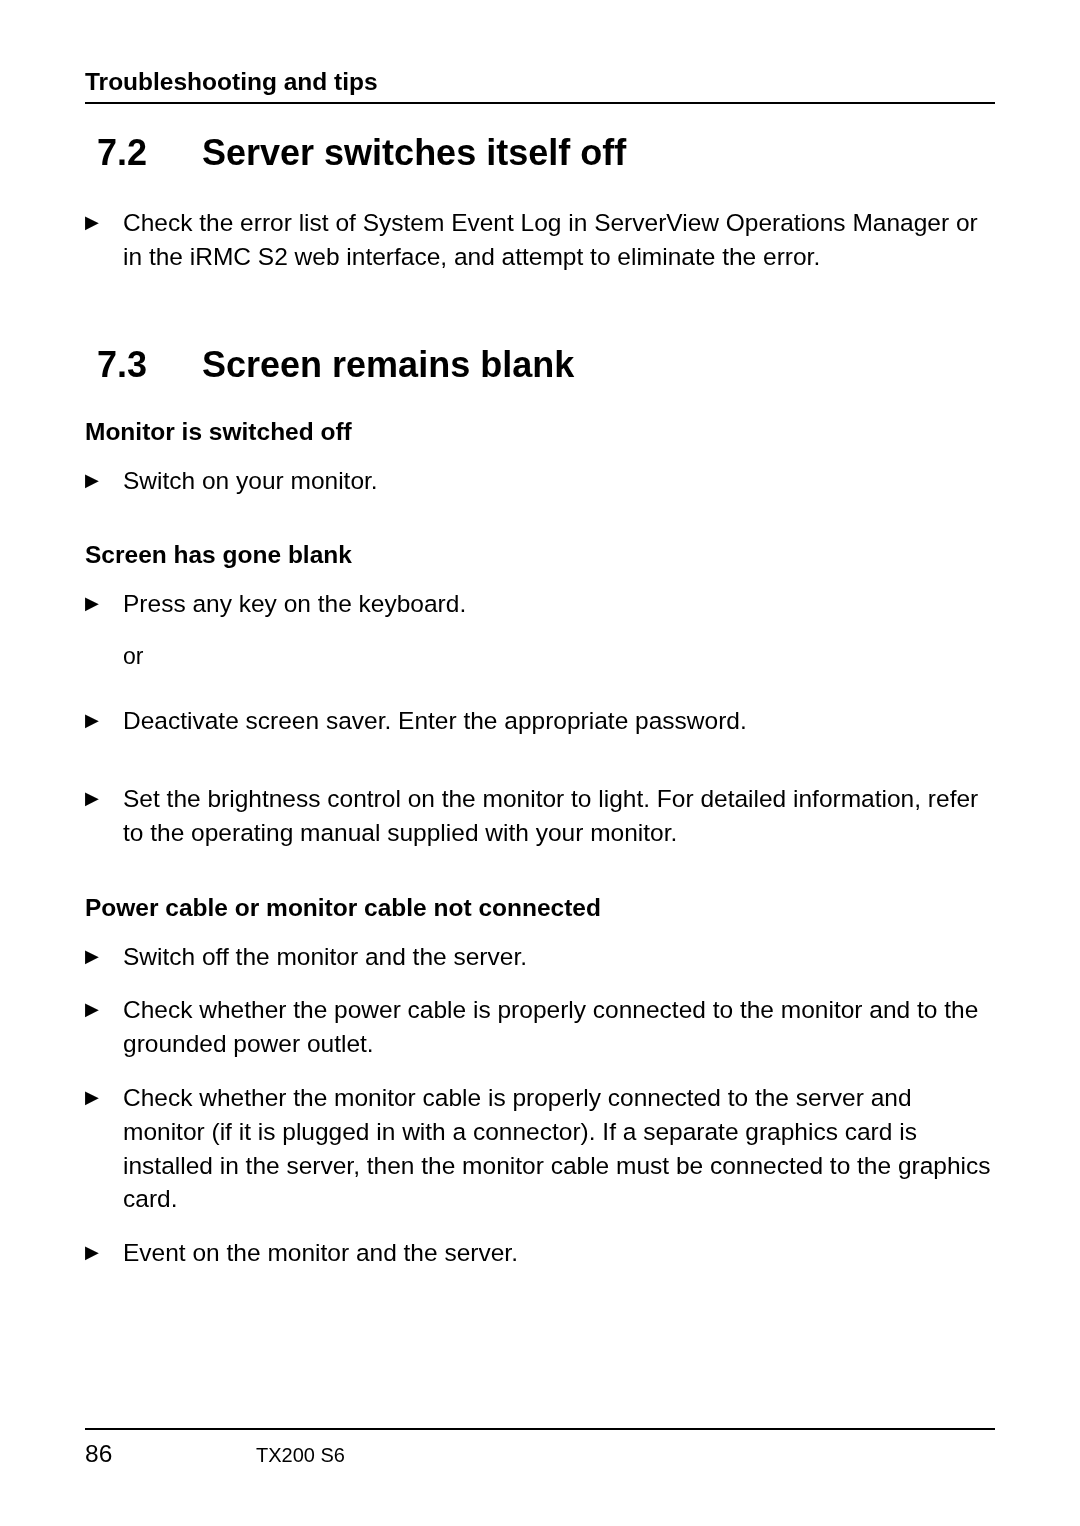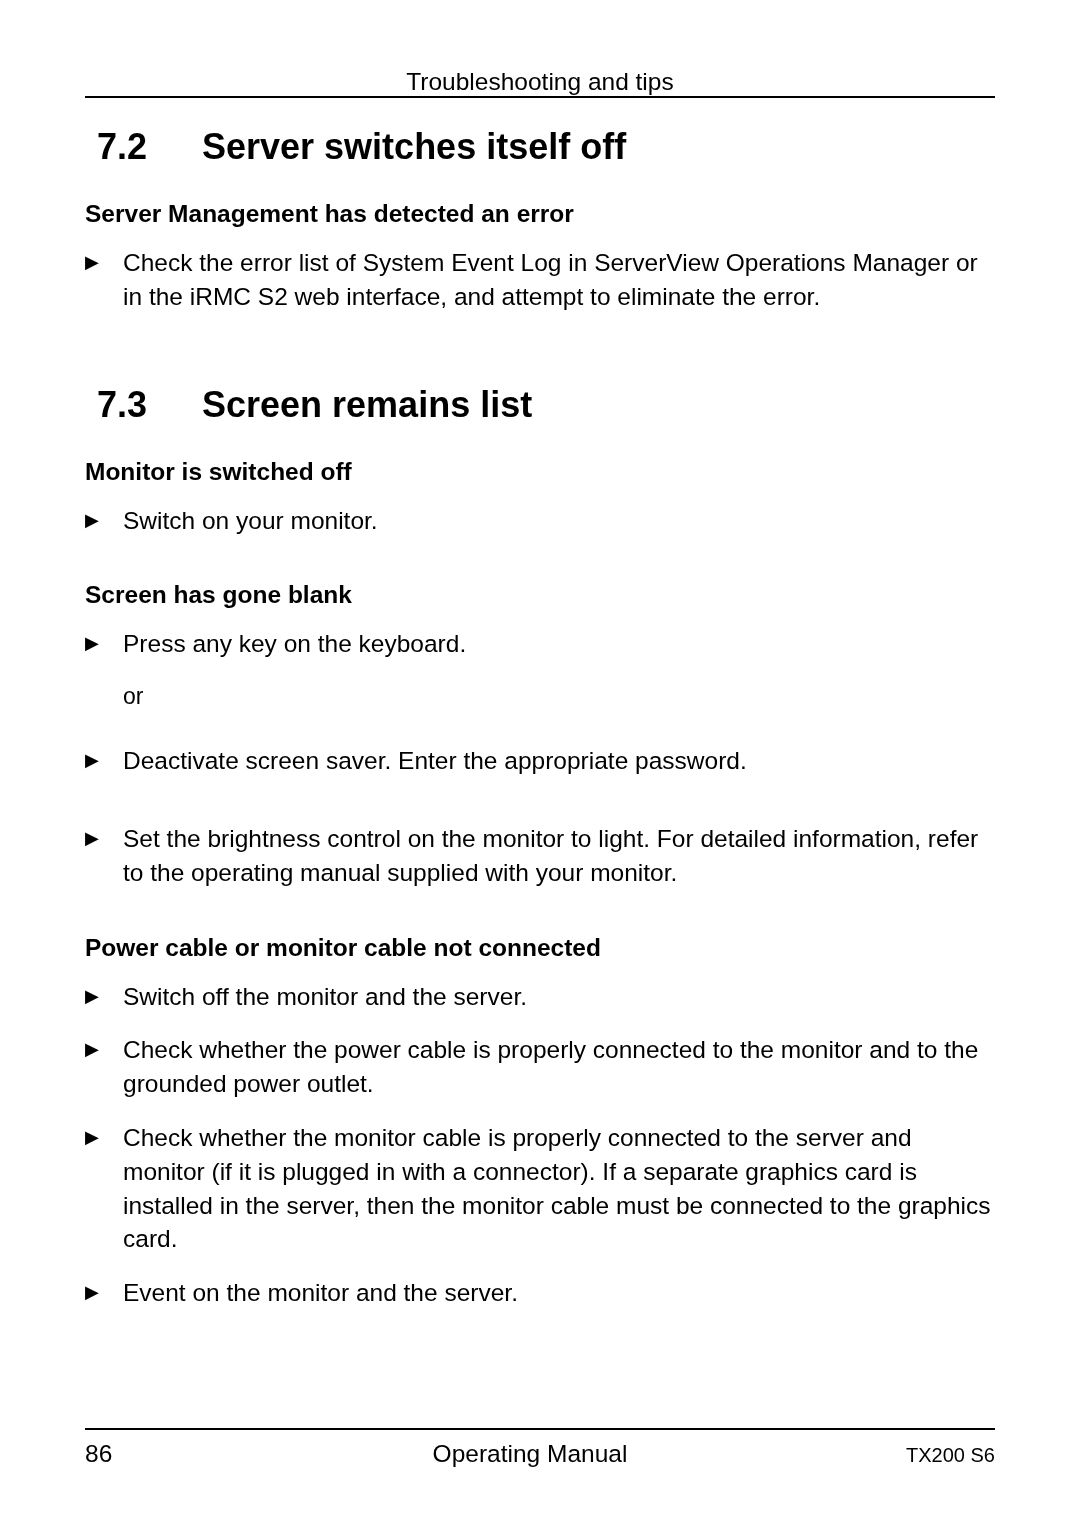--- a/index.html
+++ b/index.html
@@ -13,23 +13,22 @@
       width: 1080px;
       height: 1526px;
       position: relative;
       color: #000;
     }
     .page {
       padding: 68px 85px 0 85px;
     }
     .header-title {
       font-size: 24.5px;
-      font-weight: normal;
-      padding-bottom: 0;
-      text-align: center;
+      font-weight: bold;
+      padding-bottom: 6px;
     }
     .header-rule {
       border: none;
       border-top: 2.5px solid #000;
       margin-bottom: 28px;
     }
     .section-heading {
       font-size: 36px;
       font-weight: bold;
       margin-top: 8px;
@@ -107,31 +106,30 @@
 
 <div class="page">
   <div class="header-title">Troubleshooting and tips</div>
   <hr class="header-rule">
 
   <div class="section-heading">
     <span class="section-number">7.2</span>
     <span>Server switches itself off</span>
   </div>
 
-  <div class="sub-heading">Server Management has detected an error</div>
   <div class="bullet-item">
     <span class="bullet-marker">▶</span>
     <span class="bullet-text">Check the error list of System Event Log in ServerView Operations Manager or in the iRMC S2 web interface, and attempt to eliminate the error.</span>
   </div>
 
   <div class="section-gap"></div>
 
   <div class="section-heading">
     <span class="section-number">7.3</span>
-    <span>Screen remains list</span>
+    <span>Screen remains blank</span>
   </div>
 
   <div class="sub-heading">Monitor is switched off</div>
   <div class="bullet-item">
     <span class="bullet-marker">▶</span>
     <span class="bullet-text">Switch on your monitor.</span>
   </div>
 
   <div class="block-gap"></div>
 
@@ -171,16 +169,15 @@
   <div class="bullet-item">
     <span class="bullet-marker">▶</span>
     <span class="bullet-text">Event on the monitor and the server.</span>
   </div>
 </div>
 
 <div class="footer">
   <hr class="footer-rule">
   <div class="footer-row">
     <span class="footer-left">86</span>
-    <span class="footer-center">Operating Manual</span>
     <span class="footer-right">TX200 S6</span>
   </div>
 </div>
 
 </body></html>

